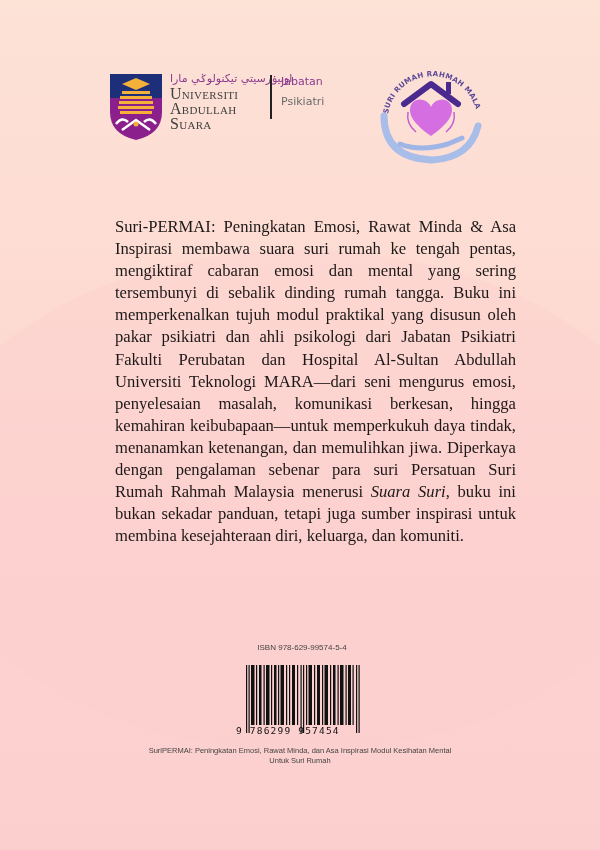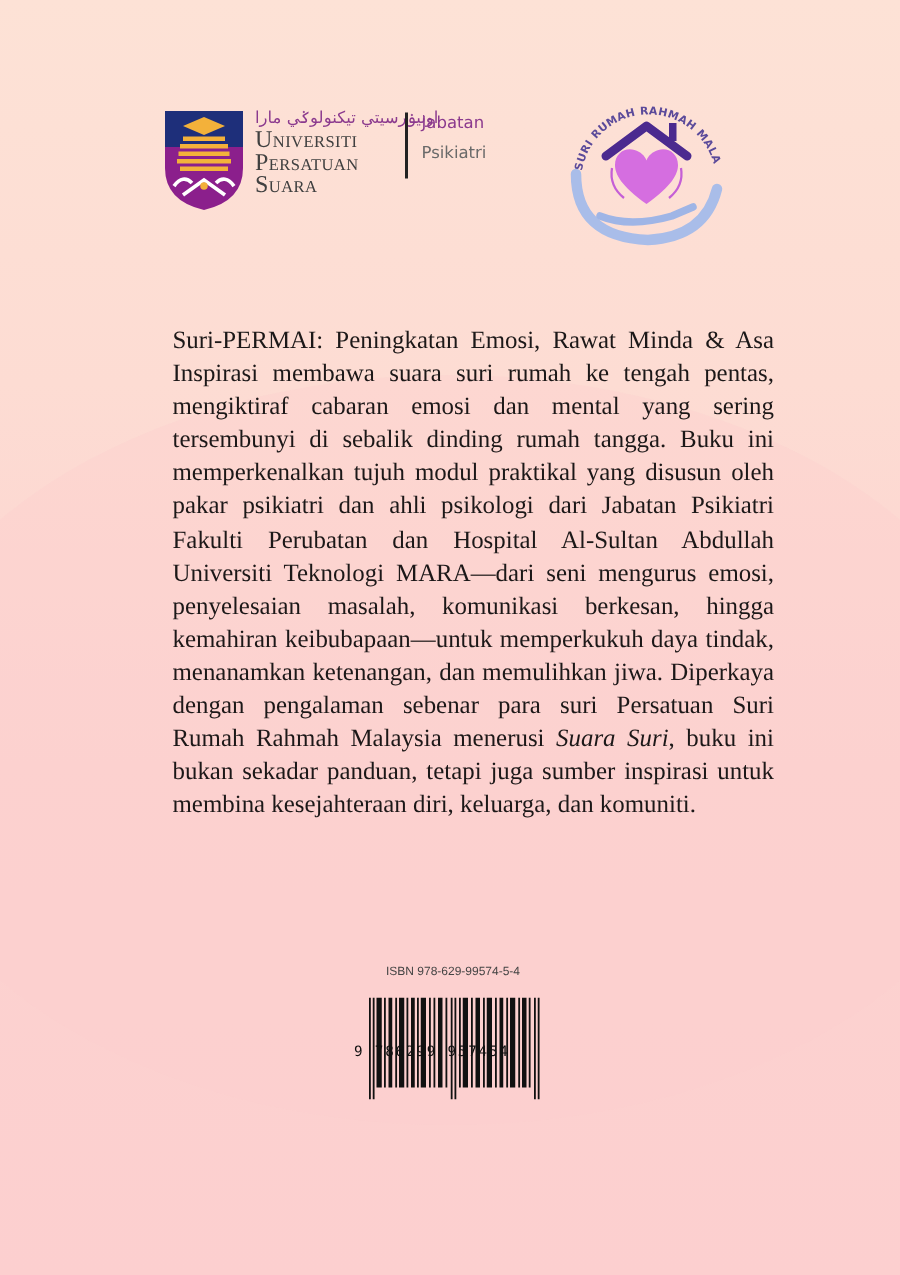--- a/index.html
+++ b/index.html
@@ -23,21 +23,21 @@
   .dept .l1 { color: #8b3a8e; }
   .dept .l2 { color: #6a6a6a; }
   .srrm { position: absolute; left: 370px; top: 52px; width: 125px; height: 115px; }
   .body-wrap { position: absolute; left: 115px; top: 216px; width: 401px; }
   .para { font-size: 16.6px; line-height: 22.1px; color: #1c1818; text-align: justify; margin: 0; }
   .para b { font-weight: normal; }
   .para i { font-style: italic; margin-top: 36px; }
 
   .isbn-label { position: absolute; left: 0; width: 600px; top: 643px; text-align: center; font-family: "Liberation Sans", sans-serif; font-size: 8px; color: #444; padding-left: 2px; }
   .barcode { position: absolute; left: 244px; top: 665px; width: 118px; height: 68px; }
-  .bar-digits { position: absolute; left: 236px; top: 696px; width: 130px; font-family: "DejaVu Sans Mono", monospace; font-size: 9.5px; color: #111; letter-spacing: 1.2px; }
+  .bar-digits { position: absolute; left: 236px; top: 725px; width: 130px; font-family: "DejaVu Sans Mono", monospace; font-size: 9.5px; color: #111; letter-spacing: 1.2px; }
   .caption { position: absolute; left: 0; width: 600px; top: 746px; text-align: center; font-family: "Liberation Sans", sans-serif; font-size: 7.5px; line-height: 10px; color: #444; }
 </style>
 </head>
 <body>
 
 <div class="wave"></div>
 
 <div class="logos">
   <div class="uitm">
     <svg class="shield" viewBox="0 0 56 70">
@@ -48,21 +48,21 @@
       <rect x="12" y="24" width="32" height="3" fill="#f3b13a"></rect>
       <rect x="11" y="29" width="34" height="3" fill="#f3b13a"></rect>
       <rect x="10" y="34" width="36" height="3" fill="#f3b13a"></rect>
       <rect x="12" y="39" width="32" height="3" fill="#f3b13a"></rect>
       <path d="M8 52 Q14 44 20 50 M48 52 Q42 44 36 50 M14 58 L28 48 L42 58" stroke="#fff" stroke-width="2.5" fill="none"></path>
       <circle cx="28" cy="52" r="2.5" fill="#f3b13a"></circle>
     </svg>
     <div class="uitm-text">
       <div class="jawi">اونيۏرسيتي تيكنولوݢي مارا</div>
       <div class="uitm-line">Universiti</div>
-      <div class="uitm-line">Persatuan</div>
+      <div class="uitm-line">Abdullah</div>
       <div class="uitm-line">Suara</div>
     </div>
   </div>
   <div class="divider"></div>
   <div class="dept">
     <div class="l1">Jabatan</div>
     <div class="l2">Psikiatri</div>
   </div>
 
   <svg class="srrm" viewBox="0 0 125 115">
@@ -121,13 +121,15 @@
     <rect x="101.5" y="0" width="1.2" height="60"></rect>
     <rect x="104" y="0" width="3" height="60"></rect>
     <rect x="108.5" y="0" width="1.2" height="60"></rect>
     <rect x="112" y="0" width="1.2" height="68"></rect>
     <rect x="114.5" y="0" width="1.2" height="68"></rect>
   </g>
 </svg>
 <div class="bar-digits">9 786299 957454</div>
 
 <div class="caption">
+  <div>SuriPERMAI: Peningkatan Emosi, Rawat Minda, dan Asa Inspirasi Modul Kesihatan Mental</div>
+  <div>Untuk Suri Rumah</div>
 </div>
 
 </body></html>

